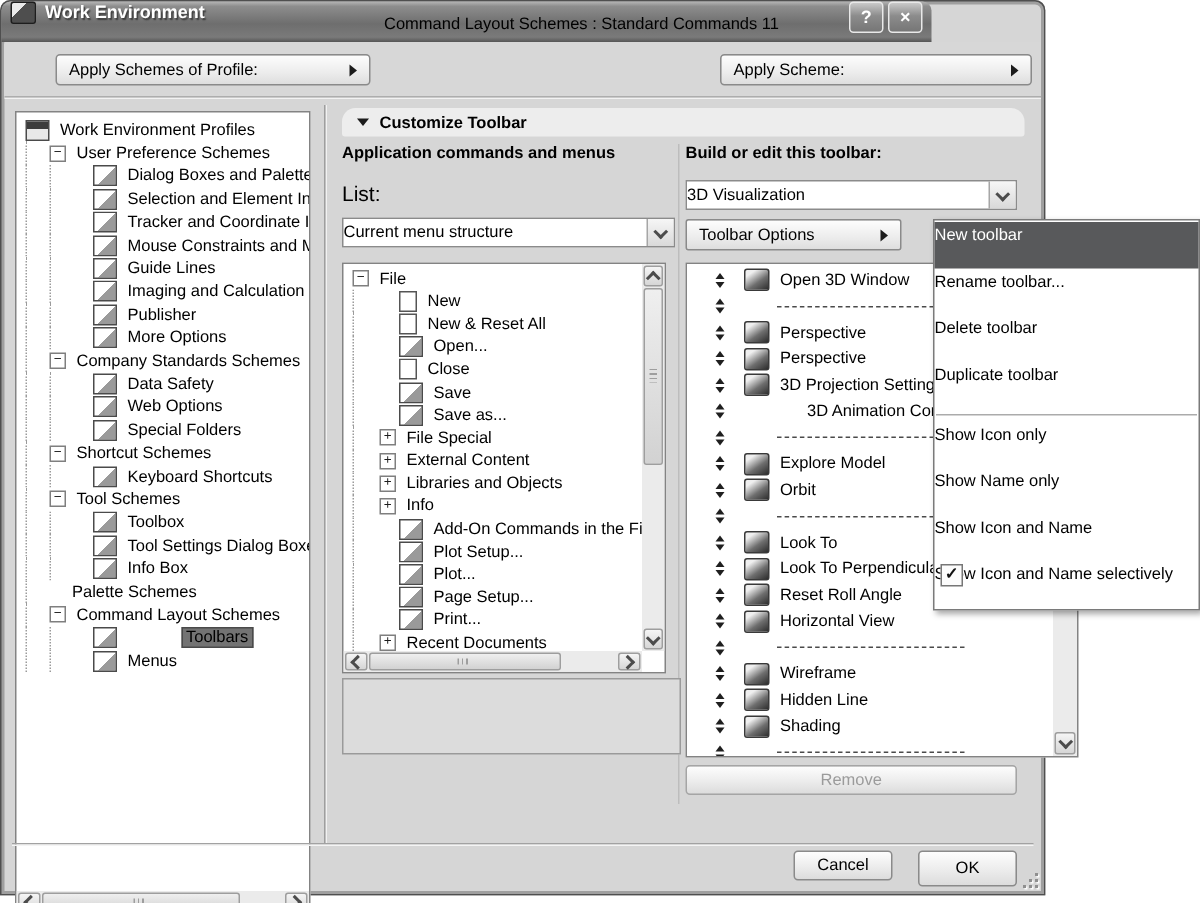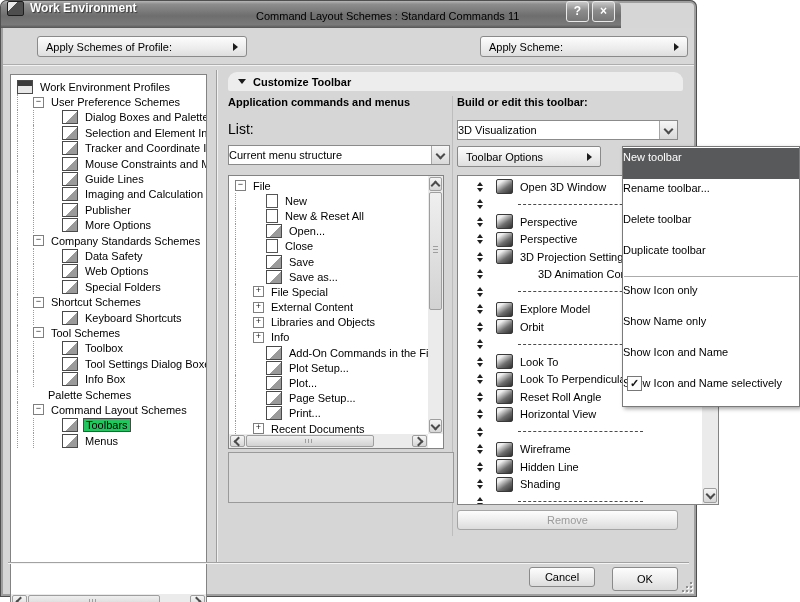--- a/index.html
+++ b/index.html
@@ -69,21 +69,21 @@
   .gd{flex:none;width:15px;height:100%;border-left:1px dotted #9b9b9b;}
   .mtree .gd{width:17px;}
   .exp{flex:none;width:9px;height:9px;border:1px solid #7f7f7f;background:#fff;font-size:9px;line-height:7px;
     text-align:center;color:#1c1c1c;margin-right:5px;}
   .expsp{flex:none;width:13px;}
   .ti{flex:none;width:14px;height:12px;border:1px solid #4a4a4a;margin-right:5px;
     background:linear-gradient(135deg,#fff 0 55%,#9a9a9a 55%);}
   .ti.doc{width:10px;background:#fff;border-color:#555;}
   .ti.screen{background:linear-gradient(180deg,#3c3c3c 0 5px,#e8e8e8 5px);}
   .tlabel{padding:0 2px;}
-  .tlabel.sel{border:1px solid #4a4a4a;background:#22c55e;}
+  .tlabel.sel{border:1px solid #4a4a4a;background:#737373;margin-left:38px;}
 
   
   .crow{display:flex;align-items:center;height:17.5px;font-size:11px;padding-left:12px;white-space:nowrap;}
   .ud{flex:none;width:20px;display:flex;flex-direction:column;align-items:center;justify-content:center;gap:2px;}
   .ud i{display:block;width:0;height:0;}
   .ud .u{border-bottom:4px solid #1f1f1f;border-left:3px solid transparent;border-right:3px solid transparent;}
   .ud .dn{border-top:4px solid #1f1f1f;border-left:3px solid transparent;border-right:3px solid transparent;}
   .ci{flex:none;width:15px;height:13px;margin-left:6px;border:1px solid #393939;border-radius:2px;
     background:linear-gradient(145deg,#efefef 20%,#6e6e6e 60%,#2e2e2e);}
   .cisp{flex:none;width:41px;}

